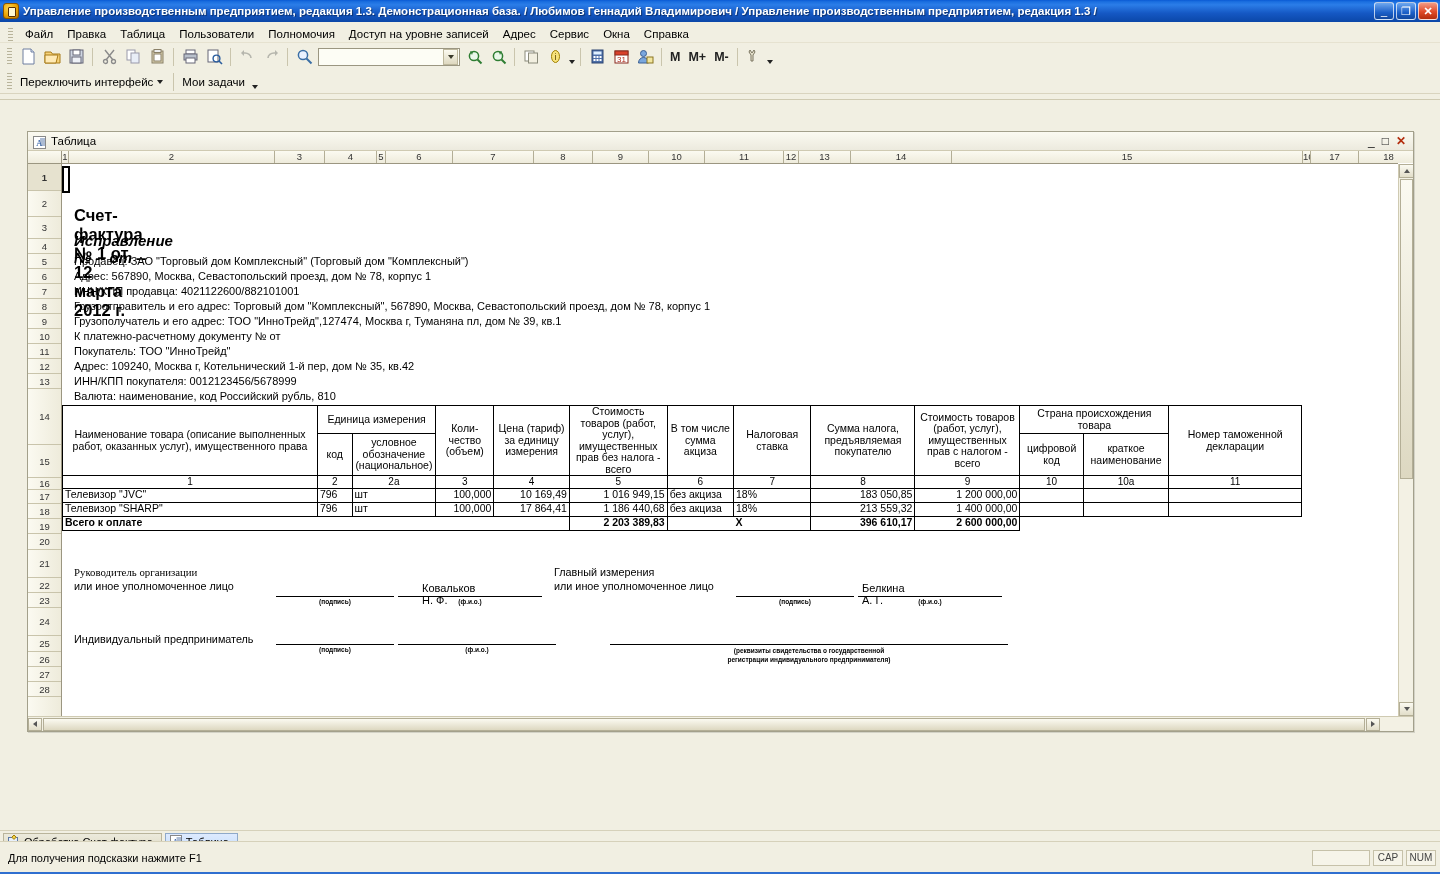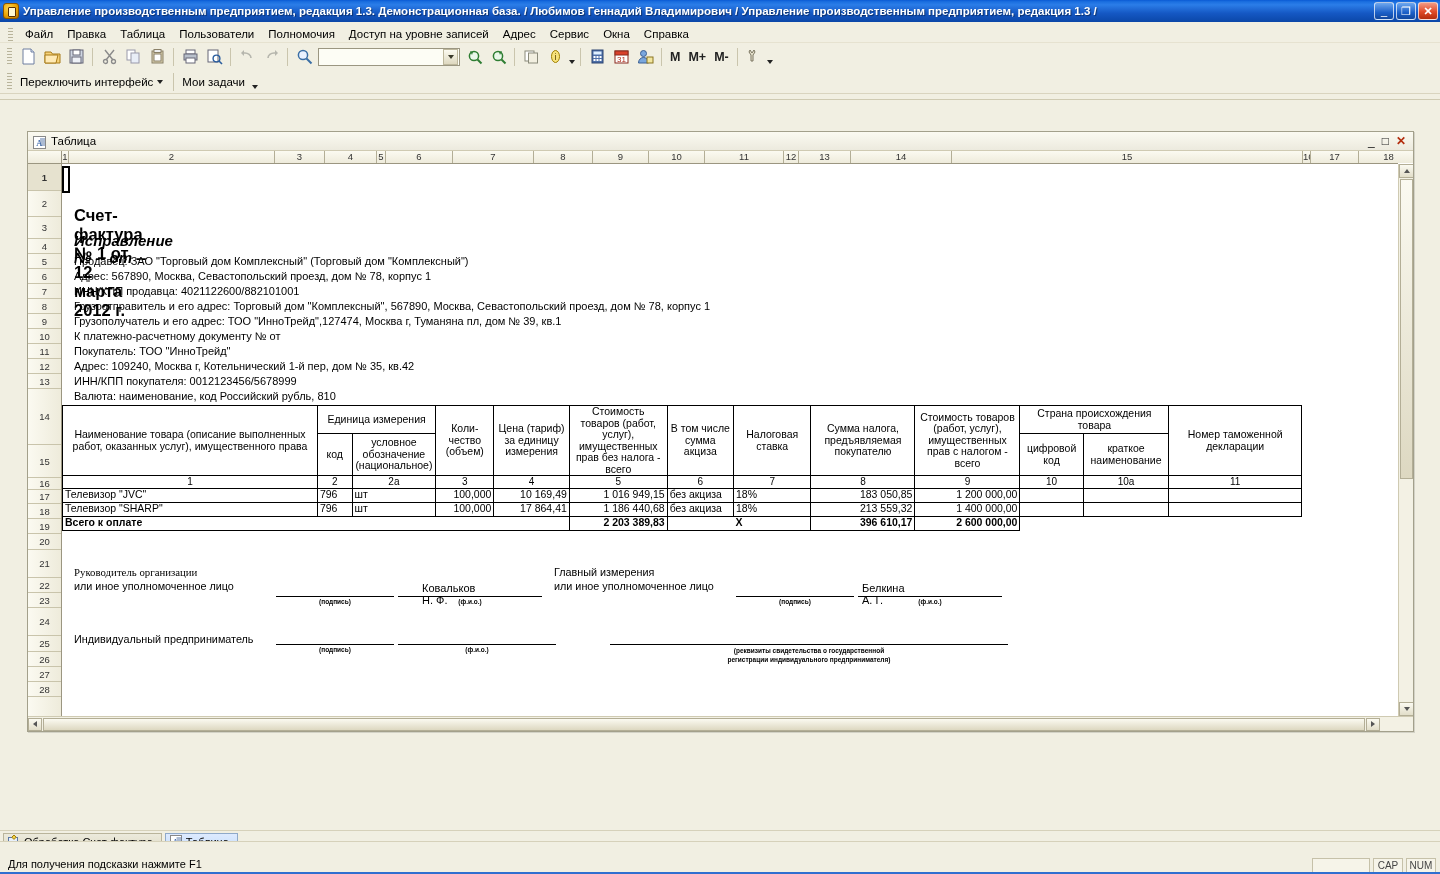--- a/index.html
+++ b/index.html
@@ -173,21 +173,21 @@
   .task {
     height: 18px; display: flex; align-items: center; gap: 4px;
     padding: 0 8px 0 4px; font-size: 11px;
     border: 1px solid #b9b49b;
   }
   .task.inactive { background: linear-gradient(180deg,#eceadc,#dedac4); }
   .task.active { background: linear-gradient(180deg,#ddeaff,#c6ddf8); border-color:#8fa9c9; }
   .statusbar {
     position: absolute; left: 0; right: 0; bottom: 0; height: 16px;
     background: #f1efe2; border-top: 1px solid #d6d1ba;
-    display: flex; align-items: flex-start; font-size: 11px; padding: 16px 4px;
+    display: flex; align-items: center; font-size: 11px; padding: 16px 4px;
   }
   .status-text { flex: 1 1 auto; padding-left: 4px; }
   .status-pane {
     width: 58px; height: 16px; border: 1px solid #c6c1a9; margin-left: 3px;
     background: #f6f4e9;
   }
   .status-ind {
     width: 30px; height: 16px; border: 1px solid #c6c1a9; margin-left: 3px;
     background: #f6f4e9; font-size: 10px; text-align: center; line-height: 14px; color: #444;
   }

